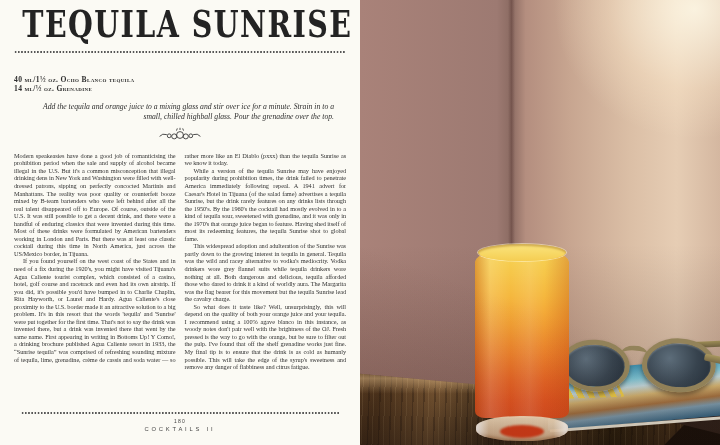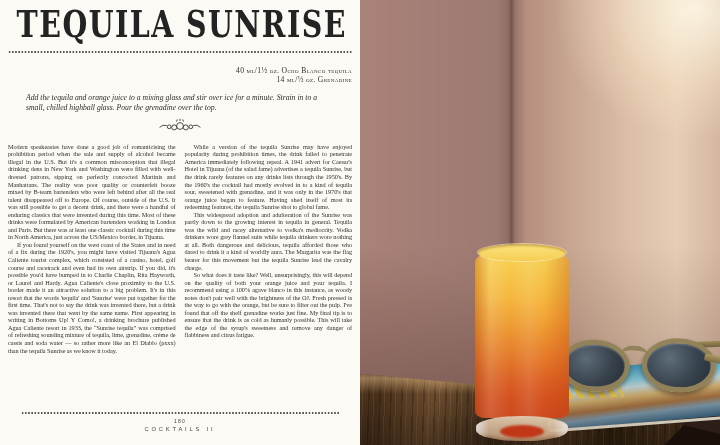--- a/index.html
+++ b/index.html
@@ -1,23 +1,23 @@
 <!DOCTYPE html>
 <html><head>
 <meta charset="utf-8">
 <style>
   html,body{margin:0;padding:0;background:#ffffff;}
   .spread{position:relative;width:720px;height:445px;overflow:hidden;background:#fbfaf4;font-family:"Liberation Serif",serif;}
 
   
-  .page-left{position:absolute;left:0;top:0;width:360px;height:445px;background:#fbfaf4;box-sizing:border-box;padding:8px 8px 0;}
+  .page-left{position:absolute;left:0;top:0;width:360px;height:445px;background:#fbfaf4;box-sizing:border-box;padding:8px 14px 0;}
   .page-title{font-family:"DejaVu Serif",serif;font-weight:700;font-size:30px;line-height:36px;color:#232323;text-align:center;letter-spacing:1.5px;transform:scale(0.95,1.22);transform-origin:50% 60%;white-space:nowrap;}
   .rule-dotted{height:2px;margin-top:7px;background-image:radial-gradient(circle,#4c4c4c 0.62px,transparent 0.95px);background-size:3.2px 2px;background-repeat:repeat-x;background-position:left center;}
-  .recipe{margin-top:14px;text-align:right;font-variant:small-caps;font-size:7.6px;line-height:8.7px;letter-spacing:0.35px;color:#2d2d2d;}
-  .instructions{margin:9px auto 0;width:308px;text-align:left;font-style:italic;font-size:7.7px;line-height:9.2px;color:#2d2d2d;}
+  .recipe{margin-top:23px;text-align:left;font-variant:small-caps;font-size:7.6px;line-height:8.7px;letter-spacing:0.35px;color:#2d2d2d;font-weight:bold;}
+  .instructions{margin:9px auto 0;width:308px;text-align:right;font-style:italic;font-size:7.7px;line-height:9.2px;color:#2d2d2d;}
   .ornament{margin-top:6px;text-align:center;height:17px;}
   .body-text{margin-top:8px;height:260px;overflow:hidden;column-count:2;column-gap:9px;text-align:justify;font-size:6.3px;line-height:7.55px;letter-spacing:-0.08px;color:#333;}
   .body-text p{margin:0;}
   .body-text p + p{text-indent:9px;}
   .page-footer{position:absolute;left:21px;right:21px;bottom:13px;text-align:center;}
   .page-number{margin-top:4px;font-family:"Liberation Sans",sans-serif;font-size:5px;letter-spacing:1.2px;color:#3c3c3c;}
   .book-title{margin-top:2px;font-family:"Liberation Sans",sans-serif;font-size:5.8px;letter-spacing:2.8px;color:#474747;}
 
   
   .photo{position:absolute;left:360px;top:0;width:360px;height:445px;overflow:hidden;

